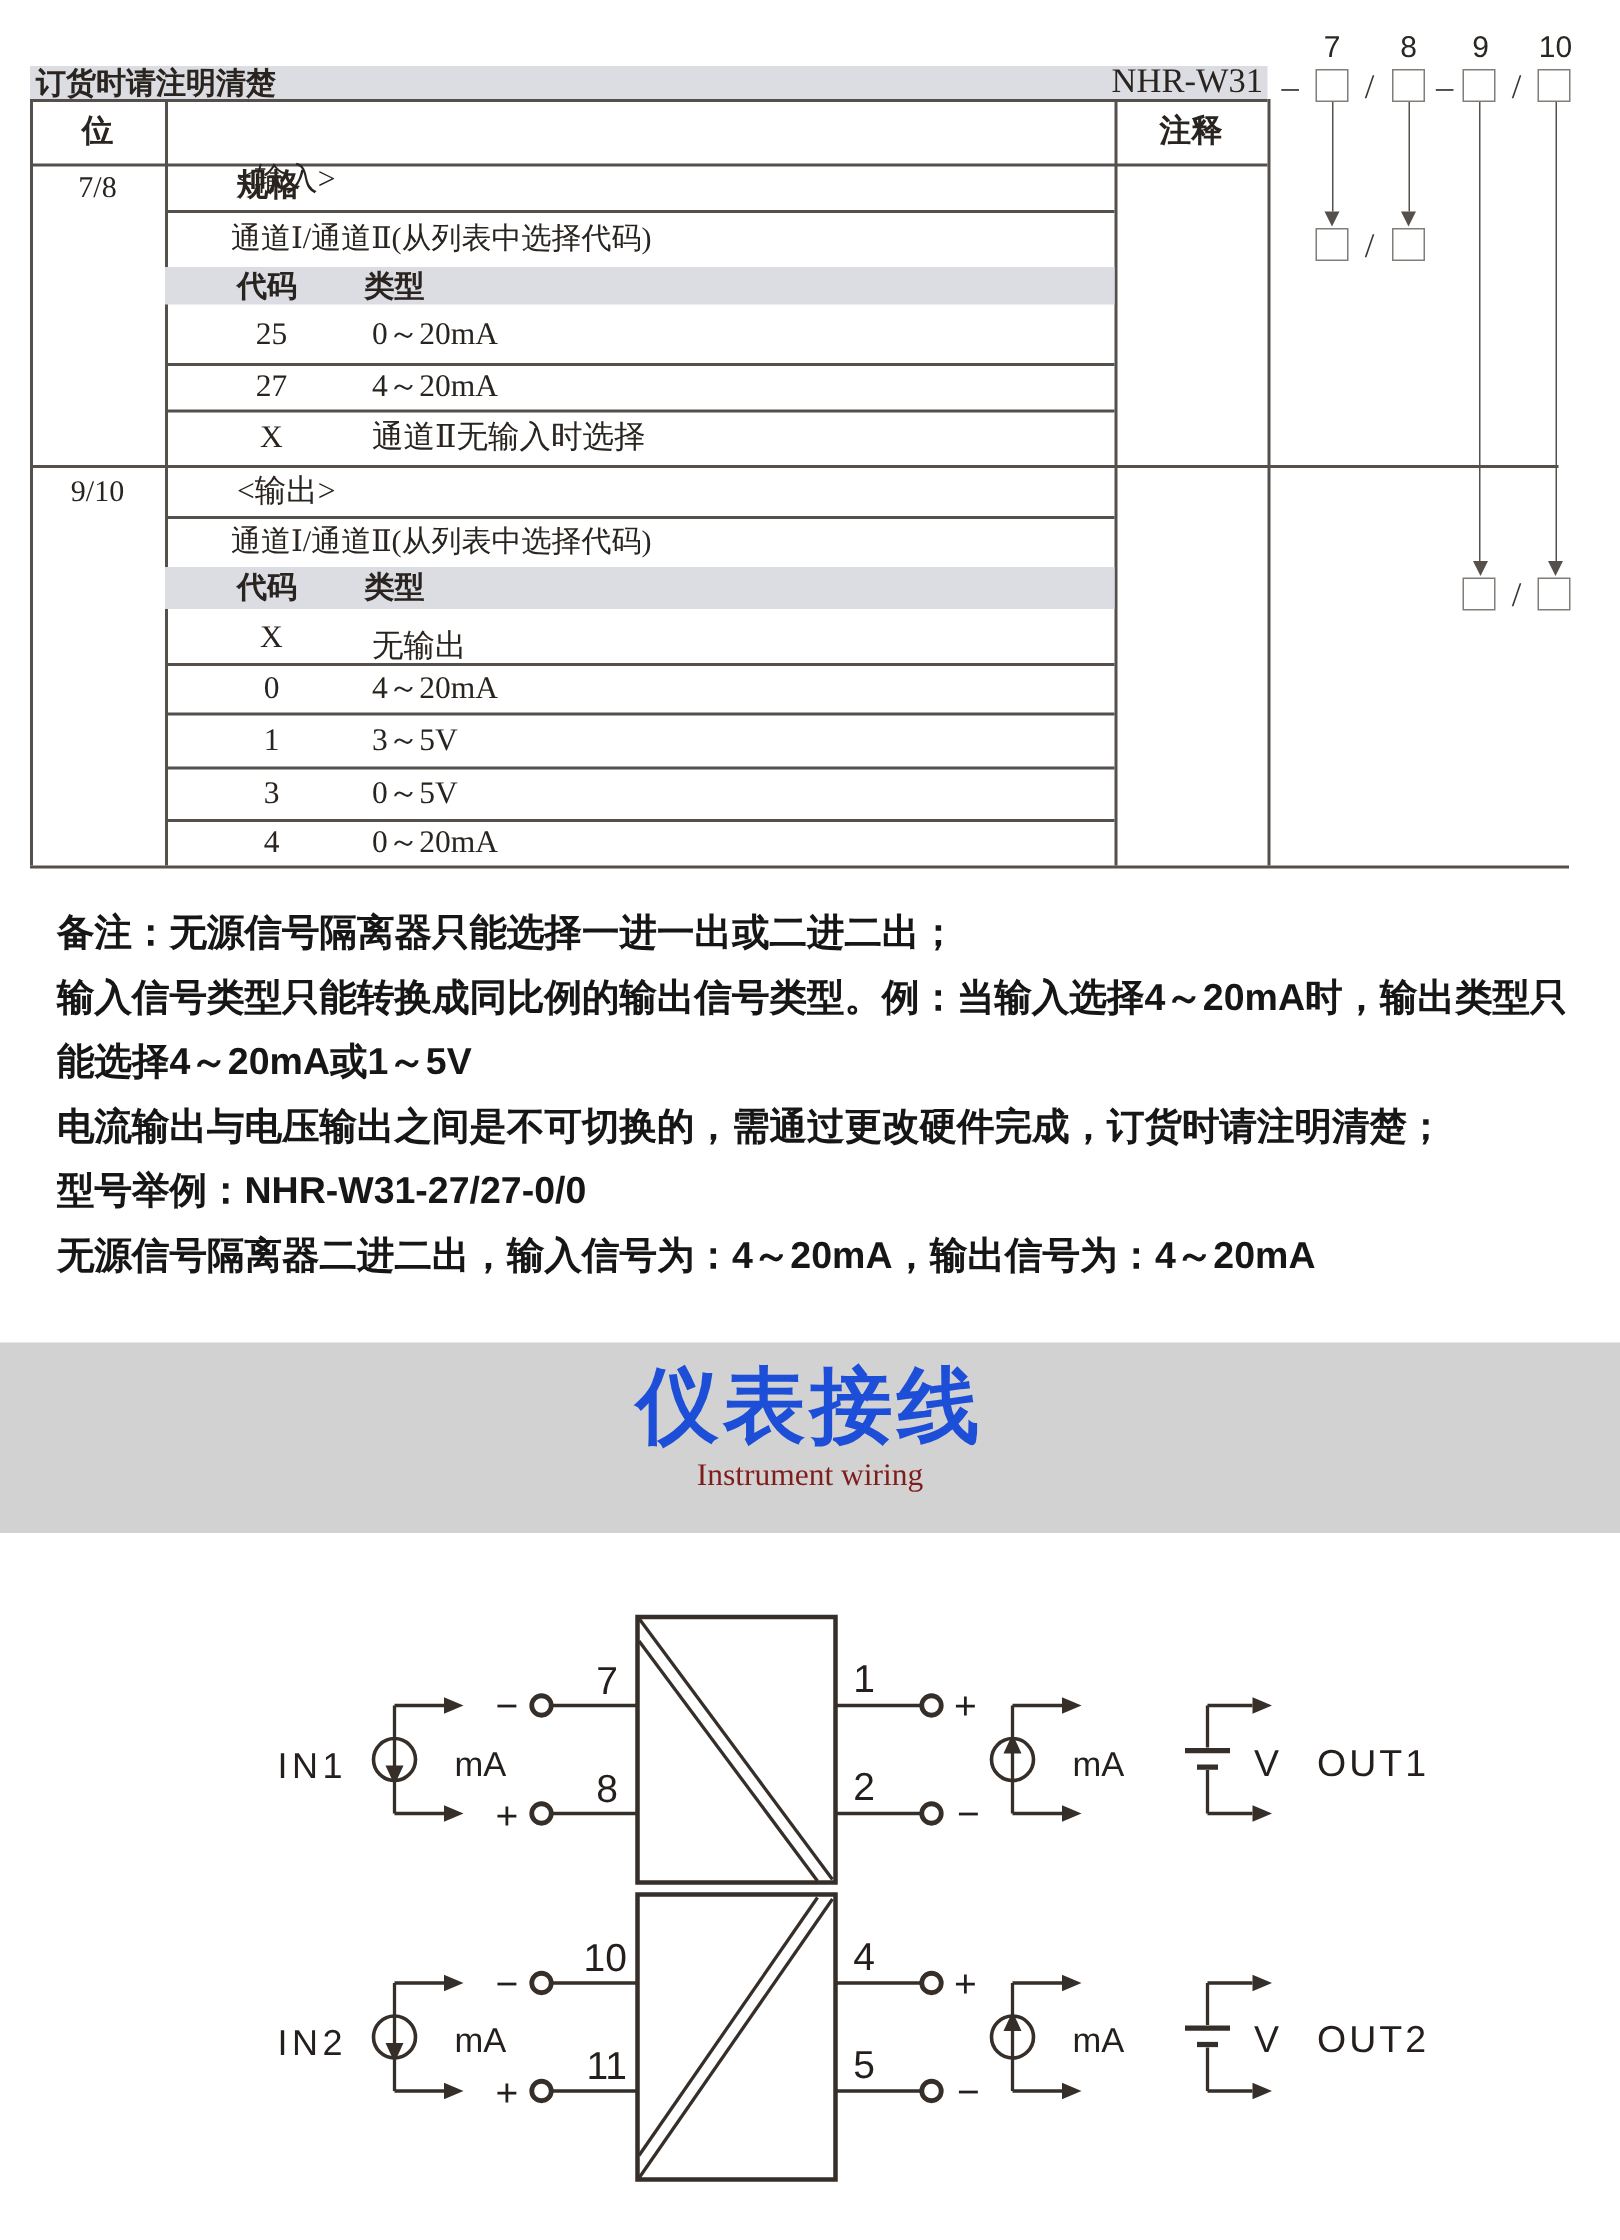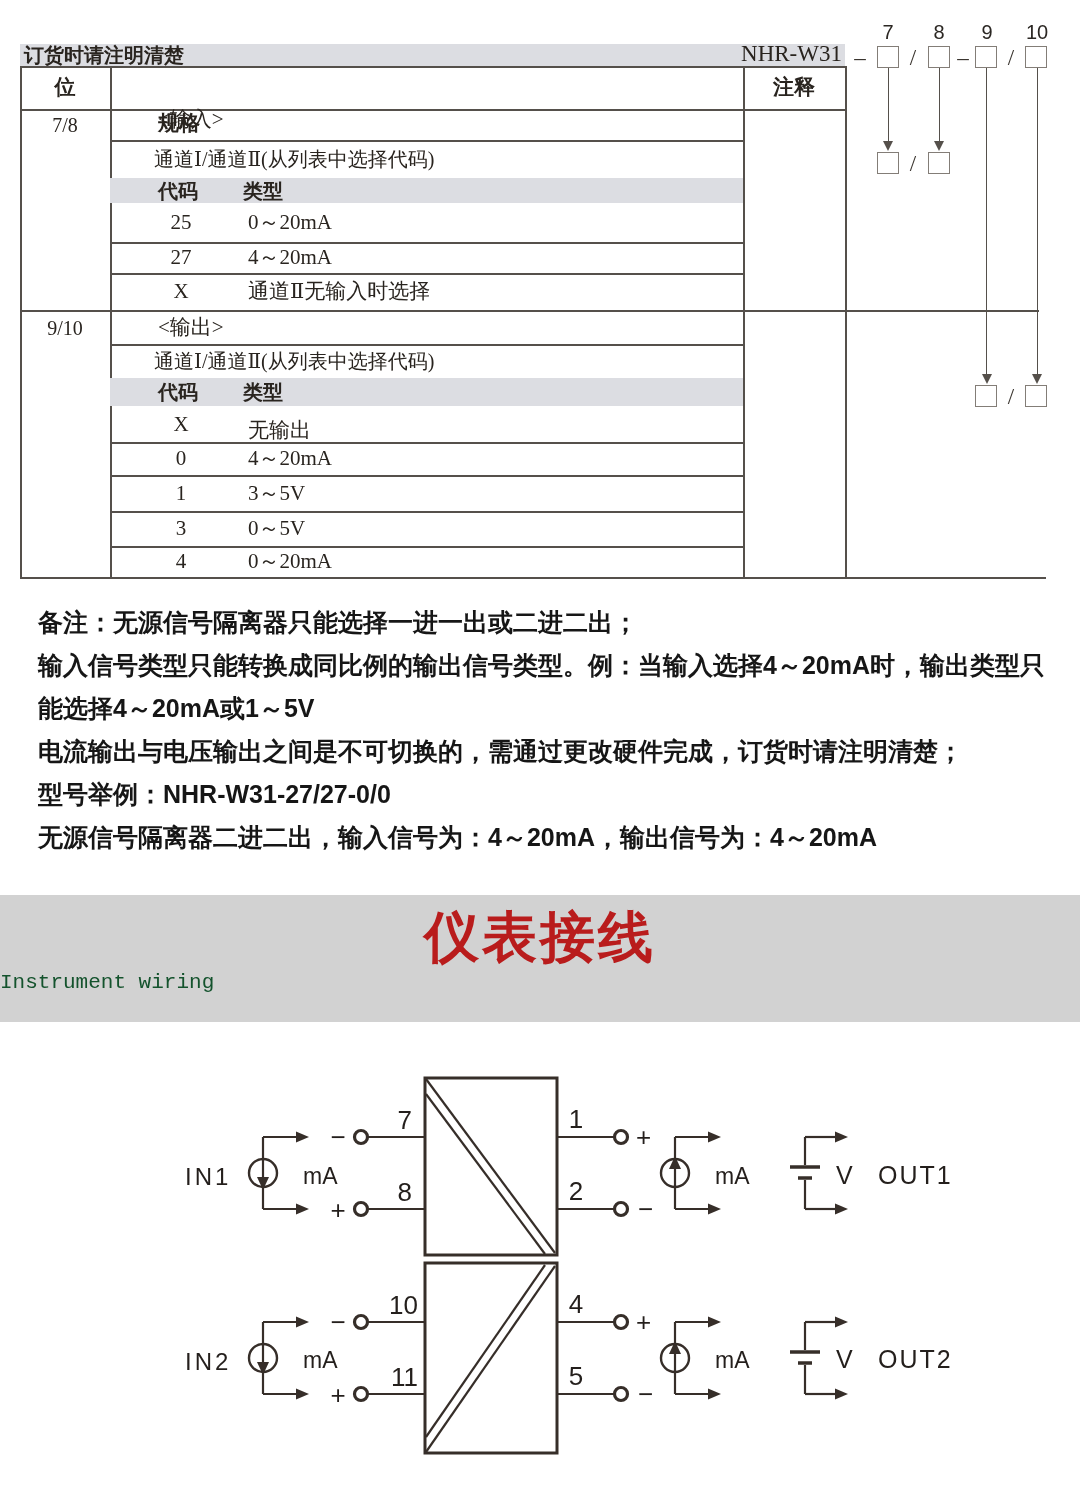--- a/index.html
+++ b/index.html
@@ -24,24 +24,24 @@
          font-size:23px;line-height:1;color:#3a352f;}
   .digit{position:absolute;display:flex;align-items:center;justify-content:center;
          font-family:"Liberation Sans","DejaVu Sans",sans-serif;font-size:20px;color:#2b2723;}
   
   .note-line{position:absolute;left:38px;font-family:"Liberation Sans","DejaVu Sans",sans-serif;
              font-weight:bold;font-size:25px;color:#161616;white-space:nowrap;line-height:34px;}
   
   .banner{position:absolute;left:0;top:895px;width:1080px;height:127px;background:#d2d2d2;}
   .banner-title{position:absolute;top:14px;width:100%;text-align:center;
                 font-family:"Liberation Sans","DejaVu Sans",sans-serif;font-weight:bold;
-                font-size:55px;line-height:56px;color:#b91c1c;letter-spacing:3px;}
-  .banner-sub{position:absolute;top:76px;width:100%;text-align:left;
-              font-family:Liberation Mono, monospace;
-              font-size:21px;line-height:24px;color:#14532d;}
+                font-size:55px;line-height:56px;color:#1d4ed8;letter-spacing:3px;}
+  .banner-sub{position:absolute;top:76px;width:100%;text-align:center;
+              font-family:Liberation Serif, serif;
+              font-size:21px;line-height:24px;color:#7f1d1d;}
   svg text{font-family:"Liberation Sans","DejaVu Sans",sans-serif;fill:#241f1c;}
 </style>
 </head>
 <body>
 
 <div class="page">
 
   <div class="band" style="left:20px;top:44px;width:825px;height:22px;">
     <span style="position:absolute;left:4px;top:0;height:22px;display:flex;align-items:center;font-size:20px;font-weight:bold;">订货时请注明清楚</span>
     <span style="position:absolute;right:3px;top:-2px;height:24px;display:flex;align-items:center;font-size:23px;">NHR-W31</span>

